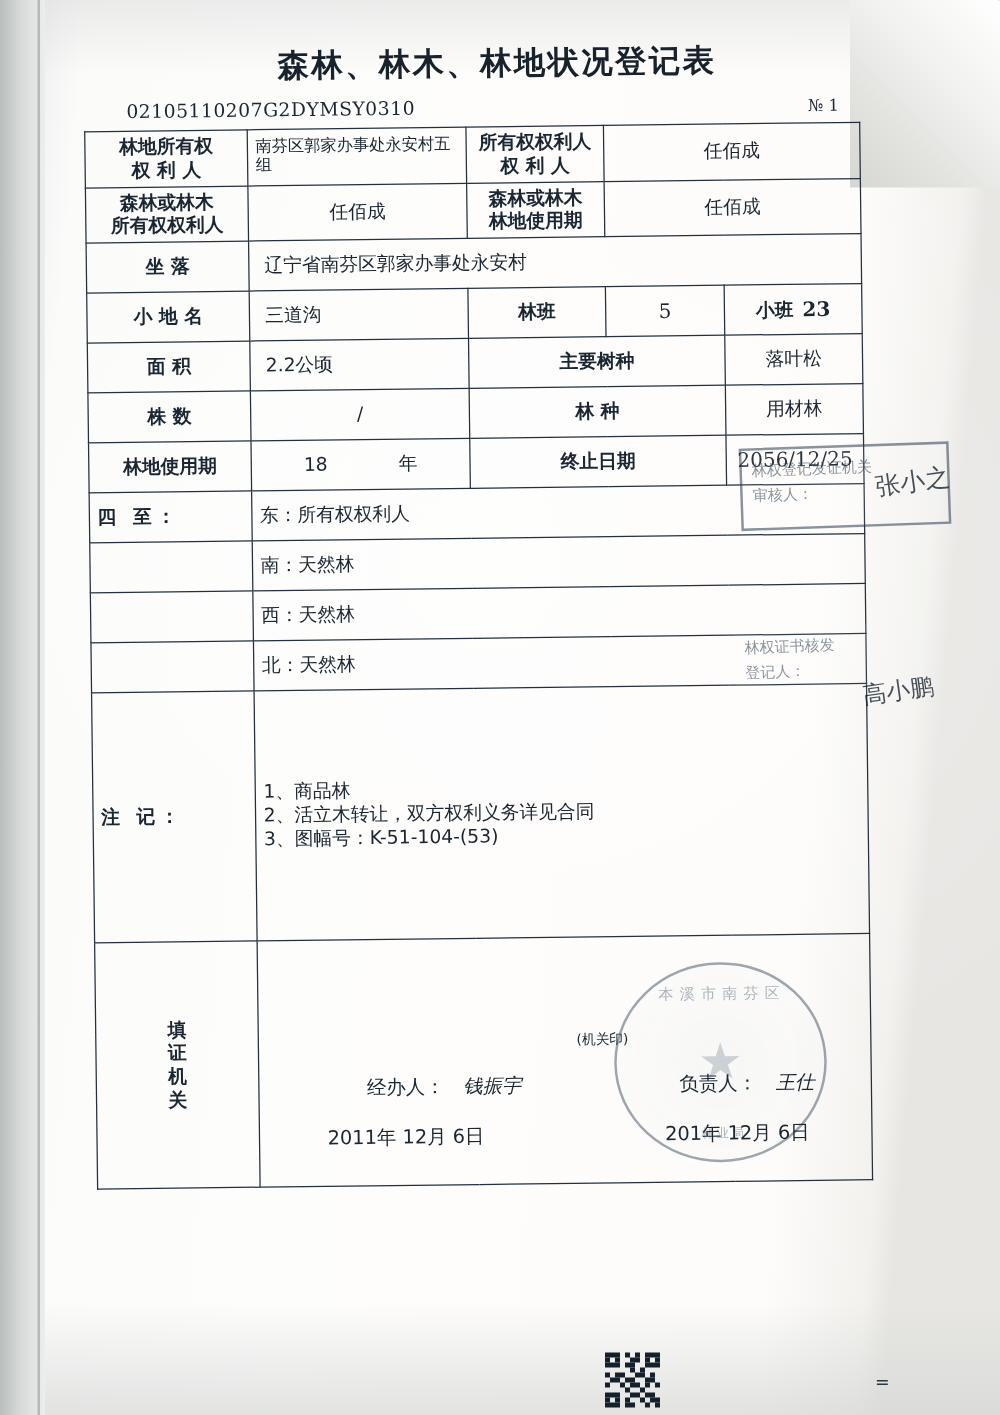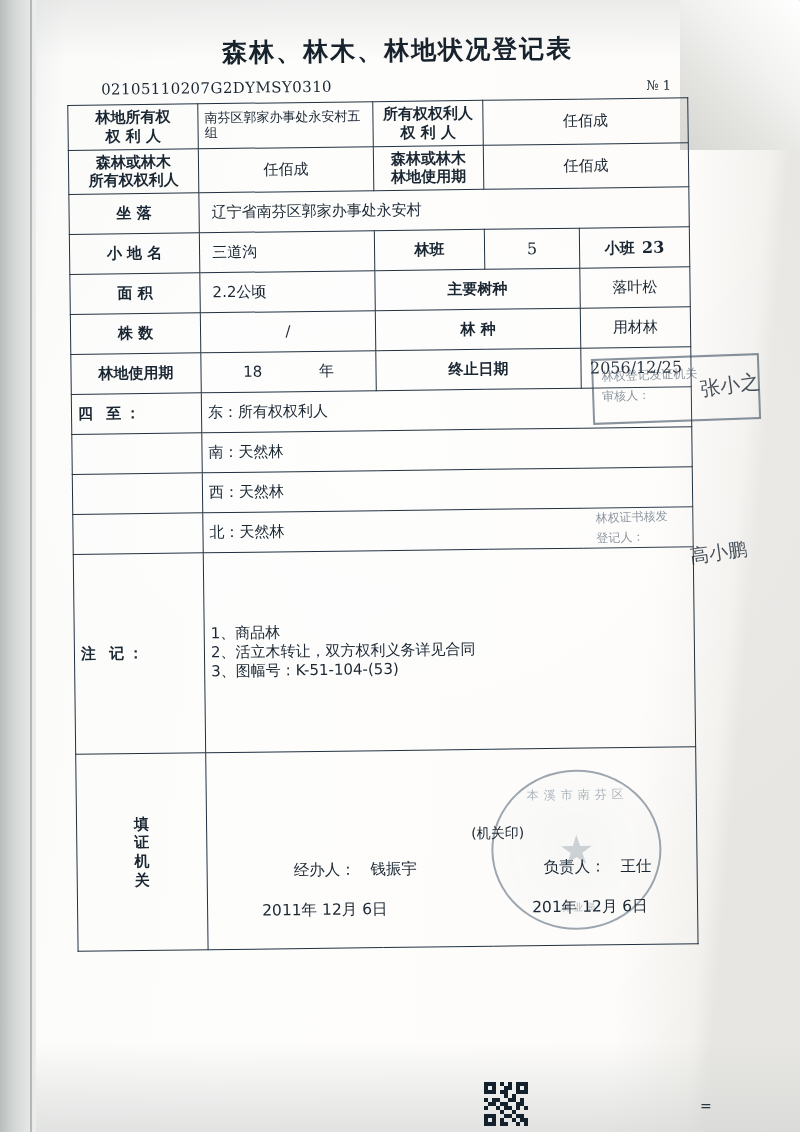--- a/index.html
+++ b/index.html
@@ -141,25 +141,25 @@
   .issuer-inner { position: relative; width: 100%; height: 190px; }
   .sig-line {
     position: absolute;
     font-size: 15.5px;
     white-space: nowrap;
   }
   .sig-handler { left: 80px; top: 106px; }
   .sig-head { left: 330px; top: 106px; }
   .date-left { left: 48px; top: 146px; font-size: 15.5px; }
   .date-right { left: 318px; top: 146px; font-size: 15.5px; }
-  .sig-name { font-family: "DejaVu Serif", "Liberation Serif", serif; }
+  .sig-name { font-family: "DejaVu Serif", "Liberation Serif", serif; font-style: italic; }
   .seal-text {
     position: absolute;
-    left: 258px; top: 72px;
-    font-size: 14px;
+    left: 248px; top: 72px;
+    font-size: 11px;
     color: #1b2733;
   }
 
   
   .seal-round {
     position: absolute;
     left: 278px;
     top: 18px;
     width: 170px;
     height: 160px;

